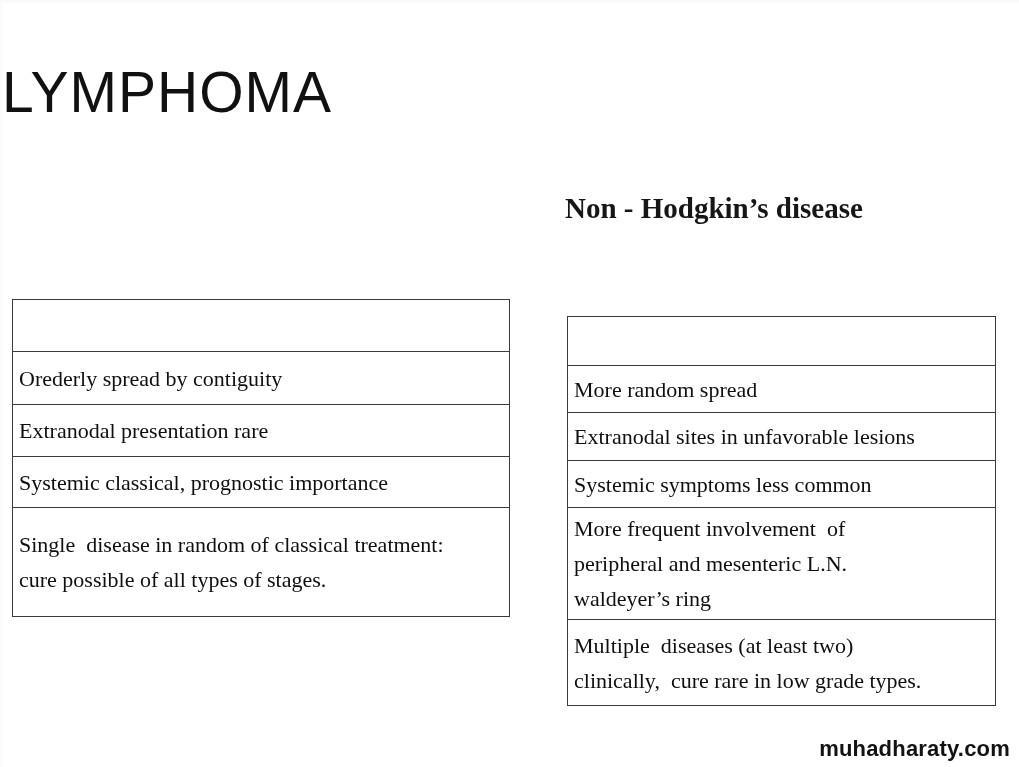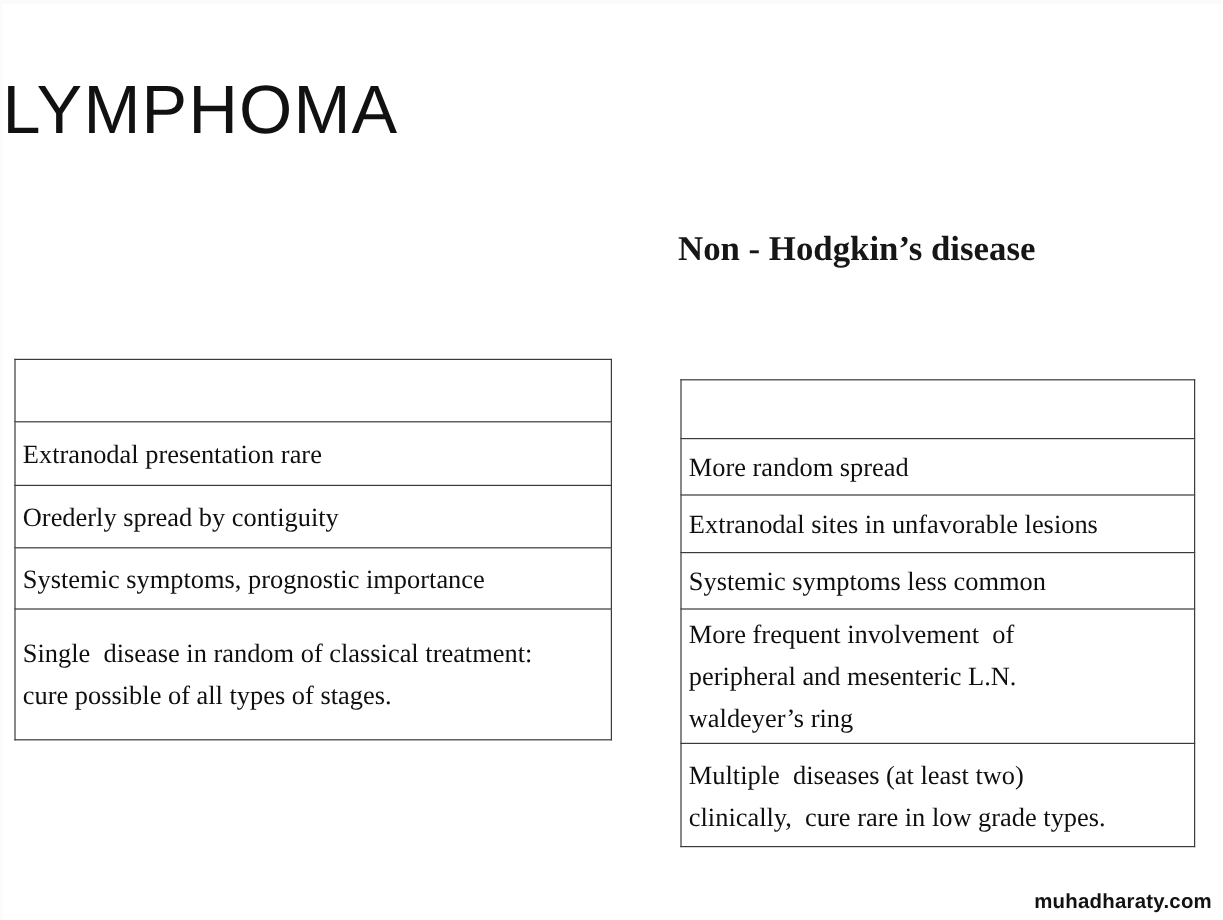--- a/index.html
+++ b/index.html
@@ -74,47 +74,47 @@
   .tbl-right tr:nth-child(4) td { height: 40px; }
   .tbl-right tr:nth-child(5) td { height: 103px; }
   .tbl-right tr:nth-child(6) td { height: 79px; font-family: Liberation Serif, serif; }
 
   .watermark {
     position: absolute;
     right: 9px;
     bottom: 5px;
     font-family: "Liberation Sans", "DejaVu Sans", sans-serif;
     font-weight: bold;
-    font-size: 17px;
+    font-size: 22px;
     letter-spacing: 0.2px;
     color: #121212;
   }
 </style>
 </head>
 <body>
 
 <div class="slide">
 
   <div class="title">LYMPHOMA</div>
 
   <div class="subtitle">Non - Hodgkin’s disease</div>
 
   <table class="cmp tbl-left">
     <tbody>
       <tr>
         <td></td>
       </tr>
       <tr>
+        <td>Orederly spread by contiguity</td>
+      </tr>
+      <tr>
         <td>Extranodal presentation rare</td>
       </tr>
       <tr>
-        <td>Orederly spread by contiguity</td>
-      </tr>
-      <tr>
-        <td>Systemic symptoms, prognostic importance</td>
+        <td>Systemic classical, prognostic importance</td>
       </tr>
       <tr>
         <td>Single  disease in random of classical treatment:
 cure possible of all types of stages.</td>
       </tr>
     </tbody>
   </table>
 
   <table class="cmp tbl-right">
     <tbody>

